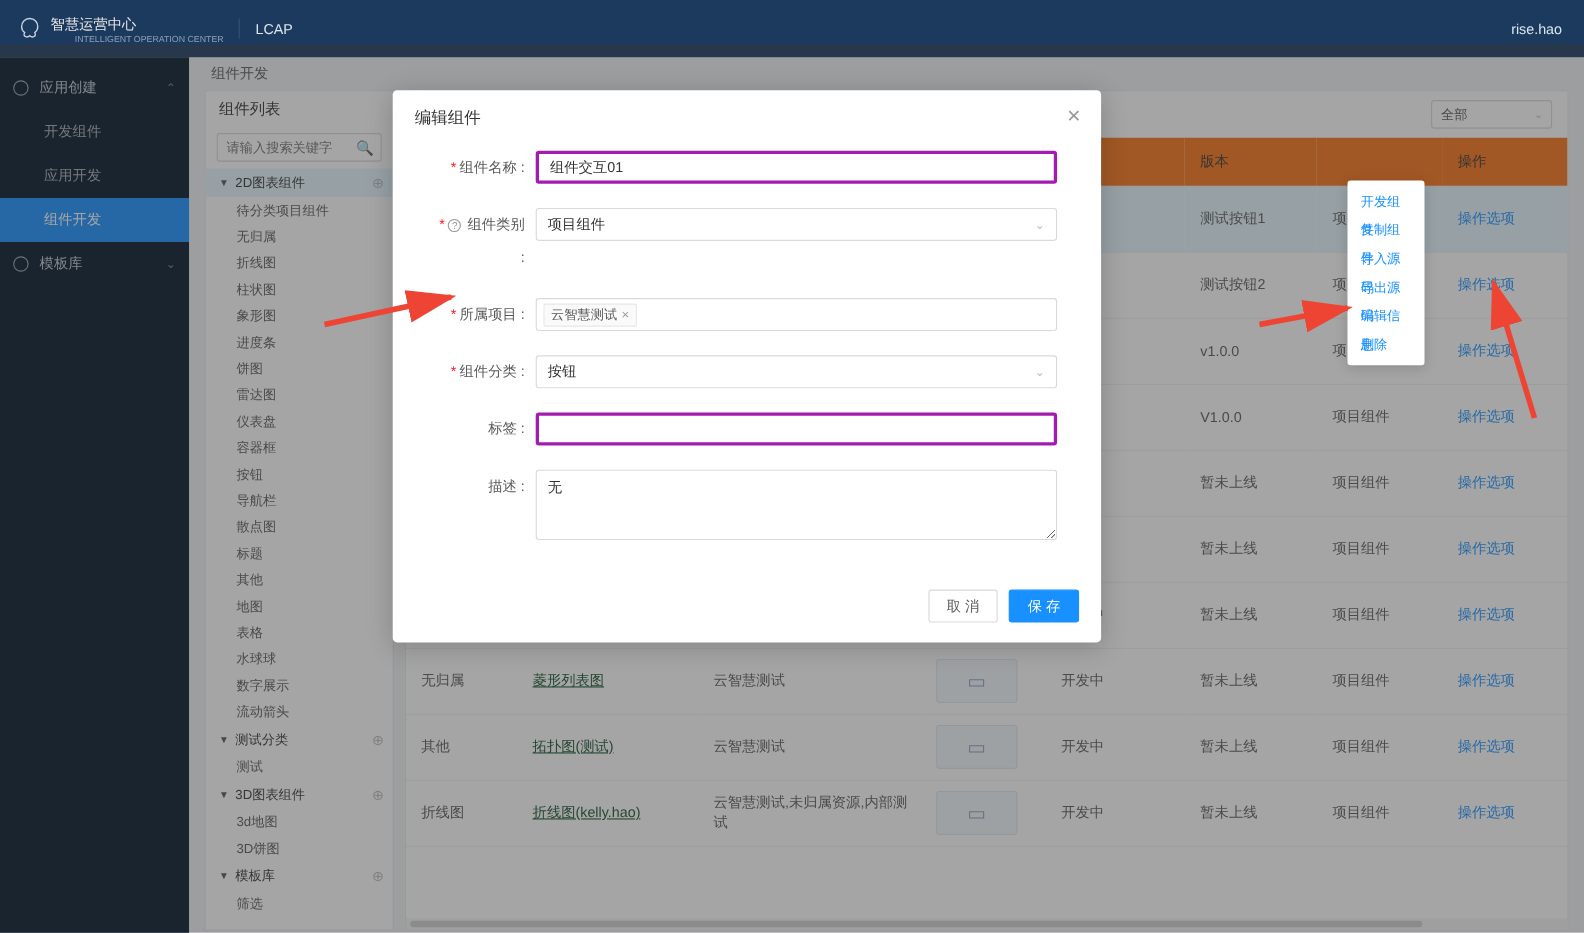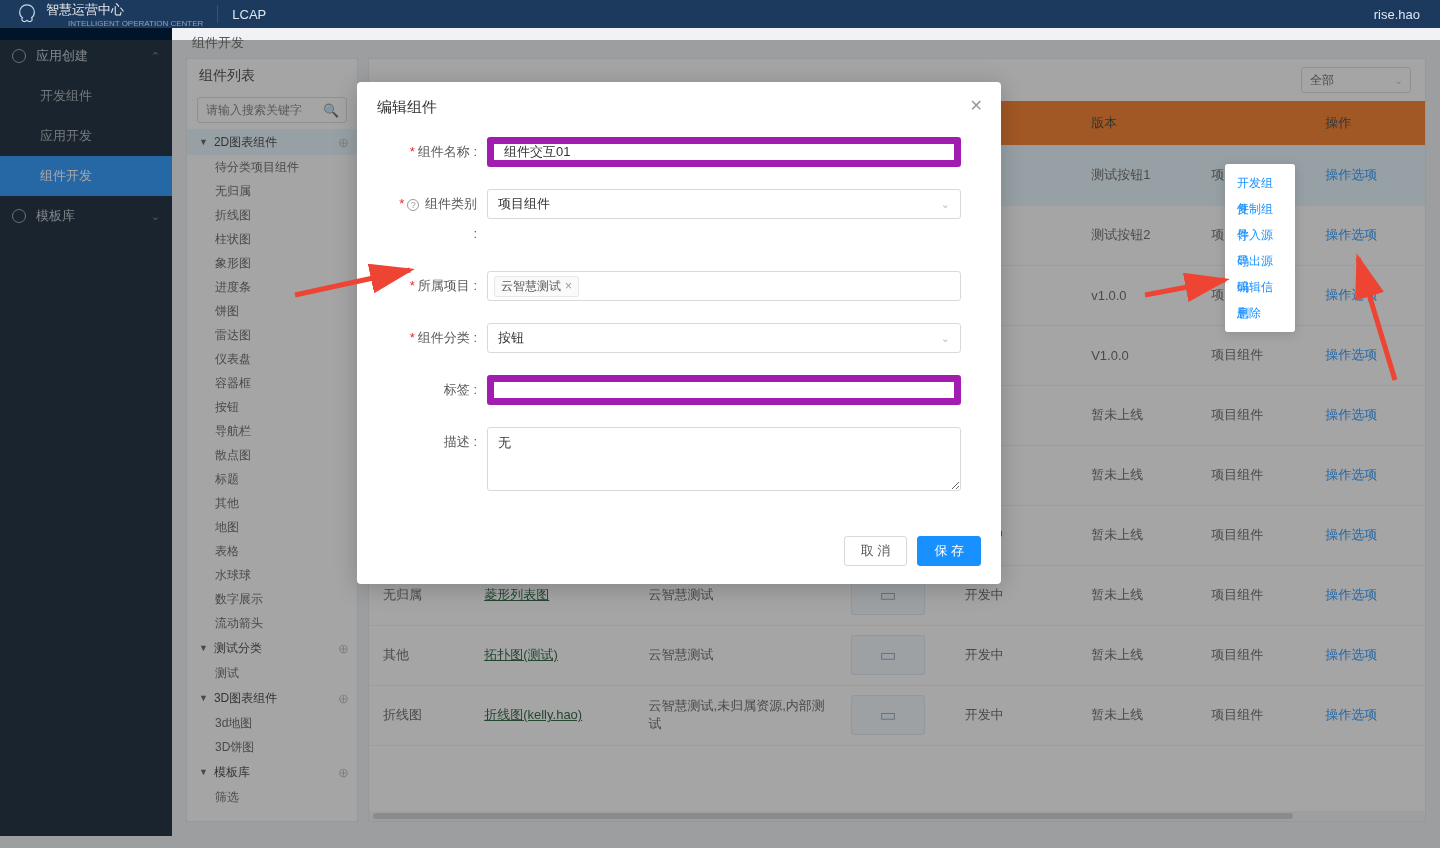--- a/index.html
+++ b/index.html
@@ -1,19 +1,19 @@
 <!DOCTYPE html>
 <html><head>
 <meta charset="utf-8">
 <style>
 * { margin: 0; padding: 0; box-sizing: border-box; }
 body { font-family: -apple-system, BlinkMacSystemFont, "Segoe UI", "PingFang SC", "Microsoft YaHei", sans-serif; font-size: 13px; color: #333; background: #f0f2f5; width: 1440px; height: 848px; overflow: hidden; position: relative; }
 
 
-.header { height: 28px; background: #1c3a5e; color: #fff; display: flex; align-items: center; padding: 0 16px; position: relative; }
+.header { height: 52px; background: #1c3a5e; color: #fff; display: flex; align-items: center; padding: 0 16px; position: relative; }
 .header-logo { display: flex; align-items: center; gap: 8px; }
 .header-logo-icon { width: 22px; height: 22px; display:flex; align-items:center; justify-content:center; }
 .header-title { font-size: 13px; font-weight: 500; color: #e8e8e8; }
 .header-sub { font-size: 8px; color: #8ca0b8; display:block;margin-left:22px; }
 .header-divider { width: 1px; height: 18px; background: #3a5270; margin: 0 14px; }
 .header-app { color: #dce6f0; font-size: 13px; }
 .header-user { position: absolute; right: 20px; color: #dce6f0; }
 
 
 .layout { display: flex; height: calc(848px - 40px); }
@@ -64,21 +64,21 @@
 
 .modal { position: absolute; top: 82px; left: 357px; width: 644px; background: #fff; border-radius: 4px; z-index: 60; box-shadow: 0 4px 24px rgba(0,0,0,0.2); }
 .modal-head { padding: 16px 20px; font-size: 15px; font-weight: 500; position: relative; }
 .modal-close { position: absolute; right: 18px; top: 14px; color: #999; cursor: pointer; font-size: 16px; }
 .modal-body { padding: 4px 40px 20px 40px; }
 .form-row { display: flex; align-items: flex-start; margin-bottom: 22px; }
 .form-label { width: 90px; text-align: right; padding-right: 10px; line-height: 30px; color: #595959; font-size: 13px; position: relative; }
 .form-label .req { color: #f5222d; margin-right: 3px; }
 .form-label .help { display:inline-block; width:12px; height:12px; border:1px solid #999; border-radius:50%; font-size:9px; line-height:11px; text-align:center; color:#999; margin-right:2px; vertical-align:middle; }
 .form-control { flex: 1; }
-.form-input { width: 100%; height: 30px; border: 7px solid #a21caf; border-radius: 3px; padding: 0 10px; font-size: 13px; color: #333; }
+.form-input { width: 100%; height: 30px; border: 3px solid #a21caf; border-radius: 3px; padding: 0 10px; font-size: 13px; color: #333; }
 .form-select { width: 100%; height: 30px; border: 1px solid #d9d9d9; border-radius: 3px; padding: 0 10px; font-size: 13px; color: #333; display:flex; align-items:center; position:relative; }
 .form-select .chv { position:absolute; right:10px; color:#bfbfbf; font-size:11px; }
 .tag-box { width: 100%; min-height: 30px; border: 1px solid #d9d9d9; border-radius: 3px; padding: 3px 6px; display:flex; align-items:center; }
 .tag { background: #fafafa; border: 1px solid #e8e8e8; border-radius: 2px; padding: 1px 6px; font-size: 12px; color: #595959; display: inline-flex; align-items: center; gap: 4px; }
 .tag .x { color: #999; cursor: pointer; }
 .form-textarea { width: 100%; height: 64px; border: 1px solid #d9d9d9; border-radius: 3px; padding: 6px 10px; font-size: 13px; color: #333; resize: both; }
 .modal-foot { padding: 0 20px 18px 0; display: flex; justify-content: flex-end; gap: 10px; }
 .btn { height: 30px; padding: 0 16px; border-radius: 3px; font-size: 13px; cursor: pointer; border: 1px solid #d9d9d9; background: #fff; color: #595959; }
 .btn-primary { background: #1890ff; border-color: #1890ff; color: #fff; }
 

